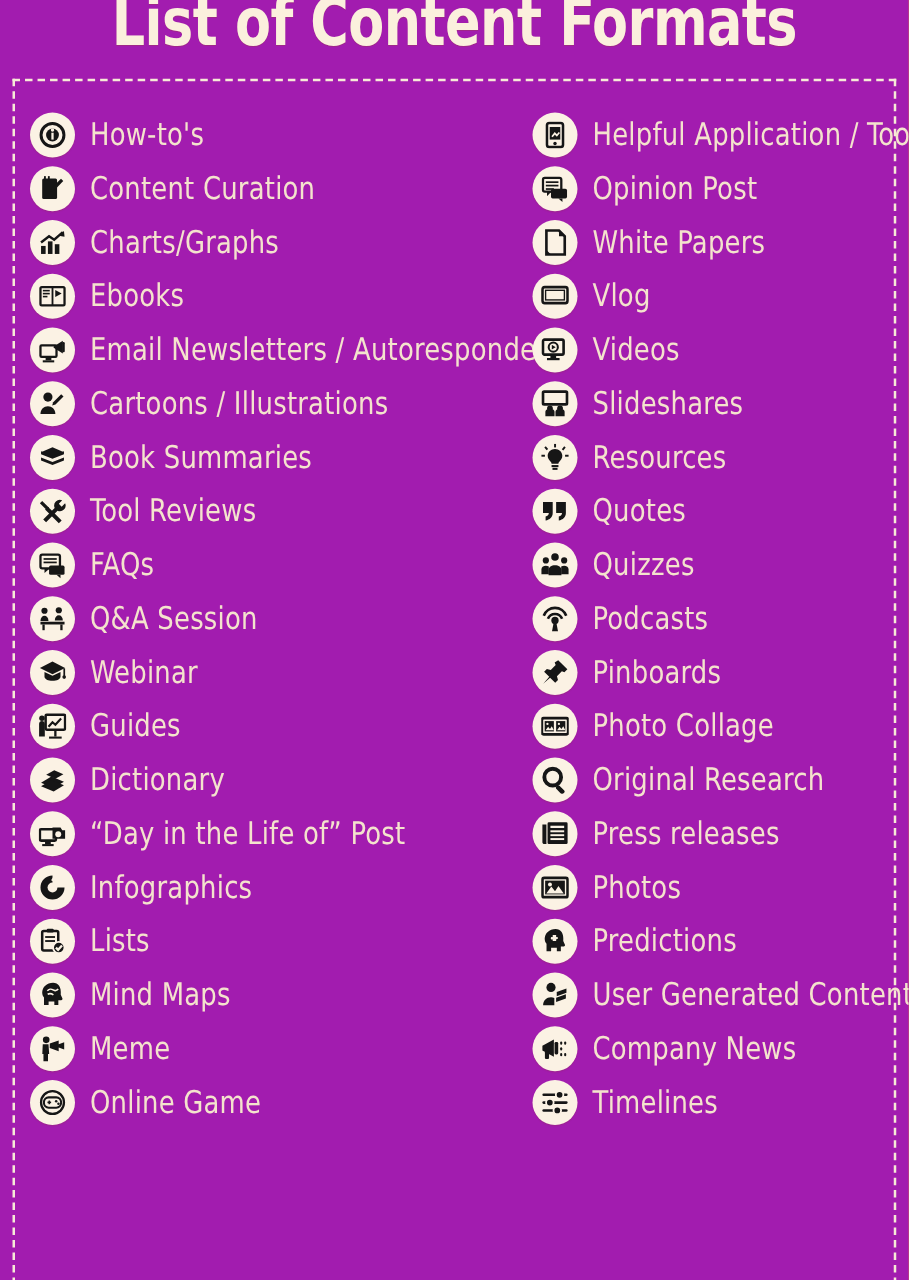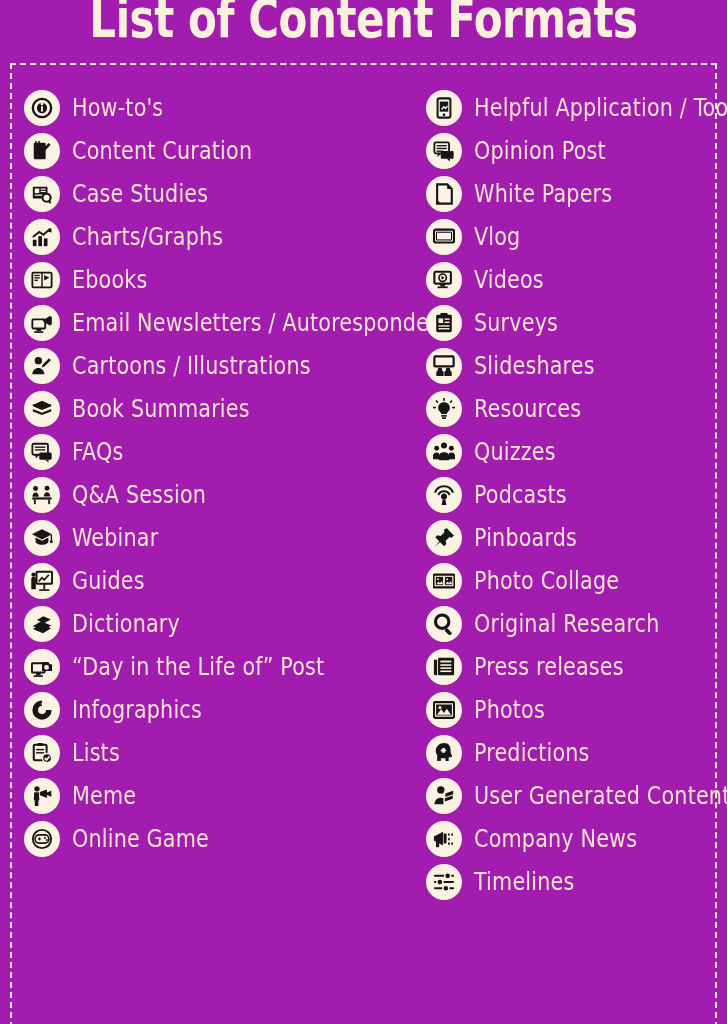--- a/index.html
+++ b/index.html
@@ -135,34 +135,20 @@
               <rect x="4.6" y="1" width="1.6" height="4"></rect>
               <rect x="8" y="1" width="1.6" height="4"></rect>
               <path d="M21.4 5.2l-2-2-8.2 8.2-1 3.2 3.2-1z"></path>
             </svg>
           </div>
           <div class="row-label">Content Curation</div>
         </div>
         <div class="row">
           <div class="icon-circle">
             <svg viewBox="0 0 24 24" xmlns="http://www.w3.org/2000/svg">
-              <rect x="2" y="4" width="16" height="13" rx="1"></rect>
-              <rect x="4" y="6" width="5" height="5" fill="#fbf2e4"></rect>
-              <rect x="10.5" y="6" width="5.5" height="1.3" fill="#fbf2e4"></rect>
-              <rect x="10.5" y="8.6" width="5.5" height="1.3" fill="#fbf2e4"></rect>
-              <rect x="4" y="12.6" width="12" height="1.3" fill="#fbf2e4"></rect>
-              <circle cx="17" cy="16" r="4.4" fill="#fbf2e4" stroke="#161616" stroke-width="2.2"></circle>
-              <rect x="19.6" y="18.4" width="4" height="2.3" rx="1" transform="rotate(45 19.6 18.4)"></rect>
-            </svg>
-          </div>
-          <div class="row-label">Case Studies</div>
-        </div>
-        <div class="row">
-          <div class="icon-circle">
-            <svg viewBox="0 0 24 24" xmlns="http://www.w3.org/2000/svg">
               <rect x="2" y="15" width="4" height="7"></rect>
               <rect x="8" y="11" width="4" height="11"></rect>
               <rect x="14" y="13.5" width="4" height="8.5"></rect>
               <path d="M2 12 L9 6.5 L13.5 9.5 L21 3" fill="none" stroke="#161616" stroke-width="2.1"></path>
               <path d="M22 2l.5 5-5-1z"></path>
             </svg>
           </div>
           <div class="row-label">Charts/Graphs</div>
         </div>
         <div class="row">
@@ -202,20 +188,30 @@
         </div>
         <div class="row">
           <div class="icon-circle">
             <svg viewBox="0 0 24 24" xmlns="http://www.w3.org/2000/svg">
               <path d="M12 3l10 4.5-10 4-10-4z"></path>
               <path d="M12 10.5l10-4v2.6l-10 4-10-4V6.5z"></path>
               <path d="M12 16l10-4v2.6l-10 4-10-4V12z"></path>
             </svg>
           </div>
           <div class="row-label">Book Summaries</div>
+        </div>
+        <div class="row">
+          <div class="icon-circle">
+            <svg viewBox="0 0 24 24" xmlns="http://www.w3.org/2000/svg">
+              <path d="M3 3l6 6-2 2-6-6z"></path>
+              <path d="M8 8l12 12-2.5 2.5L5.5 10.5z"></path>
+              <path d="M20.5 2.5a5 5 0 0 0-6.6 6.6l-10 10 2.5 2.5 10-10a5 5 0 0 0 6.6-6.6l-3 3-2.5-2.5z"></path>
+            </svg>
+          </div>
+          <div class="row-label">Tool Reviews</div>
         </div>
         <div class="row">
           <div class="icon-circle">
             <svg viewBox="0 0 24 24" xmlns="http://www.w3.org/2000/svg">
               <rect x="1.5" y="3" width="17" height="12" rx="1.6" fill="none" stroke="#161616" stroke-width="2"></rect>
               <path d="M5 15l0 4 4.5-4z"></path>
               <rect x="4.2" y="6" width="11.5" height="1.5"></rect>
               <rect x="4.2" y="9" width="11.5" height="1.5"></rect>
               <rect x="9" y="12.5" width="13.5" height="8" rx="1.4"></rect>
               <path d="M19 20.5l0 3-3.5-3z"></path>
@@ -303,20 +299,30 @@
               <rect x="5.6" y="11" width="8.6" height="1.6"></rect>
               <circle cx="17.5" cy="17.5" r="5" stroke="#fbf2e4" stroke-width="1.6"></circle>
               <path d="M15 17.6l1.9 1.9 3.4-3.8" fill="none" stroke="#fbf2e4" stroke-width="2"></path>
             </svg>
           </div>
           <div class="row-label">Lists</div>
         </div>
         <div class="row">
           <div class="icon-circle">
             <svg viewBox="0 0 24 24" xmlns="http://www.w3.org/2000/svg">
+              <path d="M12.5 1.2C7 1.2 3 5 3 9.9c0 2 .7 3.3 1.6 4.3v6.6h4v-3.2h5v3.2h3.5v-4.3h2.4c1 0 1.5-.8 1.1-1.7l-1.4-3C19.9 4.6 17 1.2 12.5 1.2z"></path>
+              <path d="M7.5 8.4c1.2-1.6 3.4-1.9 5-.8 1.4 1 3.6.6 4.4-.9" fill="none" stroke="#fbf2e4" stroke-width="1.4"></path>
+              <path d="M7.8 11.3c1.8-.9 3.6-.4 5 .6" fill="none" stroke="#fbf2e4" stroke-width="1.4"></path>
+            </svg>
+          </div>
+          <div class="row-label">Mind Maps</div>
+        </div>
+        <div class="row">
+          <div class="icon-circle">
+            <svg viewBox="0 0 24 24" xmlns="http://www.w3.org/2000/svg">
               <circle cx="6.5" cy="4.2" r="2.9"></circle>
               <path d="M3.5 8h5l.6 8.5h-1V23h-4v-6.5h-1z"></path>
               <path d="M9.6 7.5l7.8-2.6v3.2l4.8-1.8v6.4l-4.8-1.8v3.2L9.6 11.3z"></path>
             </svg>
           </div>
           <div class="row-label">Meme</div>
         </div>
         <div class="row">
           <div class="icon-circle">
             <svg viewBox="0 0 24 24" xmlns="http://www.w3.org/2000/svg">
@@ -380,34 +386,20 @@
           <div class="icon-circle">
             <svg viewBox="0 0 24 24" xmlns="http://www.w3.org/2000/svg">
               <rect x="1.5" y="3" width="18" height="13" rx="1.4" fill="none" stroke="#161616" stroke-width="2.3"></rect>
               <circle cx="10.5" cy="9.5" r="4" fill="none" stroke="#161616" stroke-width="1.8"></circle>
               <path d="M9.2 7.4l3.4 2.1-3.4 2.1z"></path>
               <rect x="8" y="16" width="5" height="3"></rect>
               <rect x="5" y="19" width="11" height="1.9"></rect>
             </svg>
           </div>
           <div class="row-label">Videos</div>
-        </div>
-        <div class="row">
-          <div class="icon-circle">
-            <svg viewBox="0 0 24 24" xmlns="http://www.w3.org/2000/svg">
-              <rect x="3.5" y="3" width="17" height="19" rx="1.6"></rect>
-              <rect x="8" y="1" width="8" height="3.6" rx="1"></rect>
-              <rect x="6" y="7" width="5" height="5" fill="#fbf2e4"></rect>
-              <rect x="12.5" y="7" width="5.5" height="1.5" fill="#fbf2e4"></rect>
-              <rect x="12.5" y="10.5" width="5.5" height="1.5" fill="#fbf2e4"></rect>
-              <rect x="6" y="14.5" width="12" height="1.5" fill="#fbf2e4"></rect>
-              <rect x="6" y="17.5" width="12" height="1.5" fill="#fbf2e4"></rect>
-            </svg>
-          </div>
-          <div class="row-label">Surveys</div>
         </div>
         <div class="row">
           <div class="icon-circle">
             <svg viewBox="0 0 24 24" xmlns="http://www.w3.org/2000/svg">
               <rect x="1.5" y="1.5" width="21" height="11" rx="1" fill="none" stroke="#161616" stroke-width="2.4"></rect>
               <rect x="4" y="4" width="16" height="6" fill="#fbf2e4"></rect>
               <circle cx="7.6" cy="16" r="2.5"></circle>
               <path d="M3.6 23v-4c0-1.6 1.8-2.6 4-2.6s4 1 4 2.6v4z"></path>
               <circle cx="16.4" cy="16" r="2.5"></circle>
               <path d="M12.4 23v-4c0-1.6 1.8-2.6 4-2.6s4 1 4 2.6v4z"></path>
@@ -426,20 +418,29 @@
               <rect x="18.8" y="2.4" width="1.7" height="3.2" transform="rotate(40 19.6 4)"></rect>
               <rect x="0" y="9.6" width="3.2" height="1.7"></rect>
               <rect x="20.8" y="9.6" width="3.2" height="1.7"></rect>
             </svg>
           </div>
           <div class="row-label">Resources</div>
         </div>
         <div class="row">
           <div class="icon-circle">
             <svg viewBox="0 0 24 24" xmlns="http://www.w3.org/2000/svg">
+              <path d="M1.5 4h8.5v9.5c0 3.5-2.6 6-6.2 6.5v-3.4c1.8-.5 2.8-1.6 2.8-3.1H1.5z"></path>
+              <path d="M13 4h8.5v9.5c0 3.5-2.6 6-6.2 6.5v-3.4c1.8-.5 2.8-1.6 2.8-3.1H13z"></path>
+            </svg>
+          </div>
+          <div class="row-label">Quotes</div>
+        </div>
+        <div class="row">
+          <div class="icon-circle">
+            <svg viewBox="0 0 24 24" xmlns="http://www.w3.org/2000/svg">
               <circle cx="12" cy="5" r="3.3"></circle>
               <path d="M6.4 21v-4.6c0-2.6 2.5-4.2 5.6-4.2s5.6 1.6 5.6 4.2V21z"></path>
               <circle cx="4" cy="8" r="2.7"></circle>
               <path d="M0 20v-4c0-2.1 1.9-3.4 4-3.4 1 0 1.9.3 2.6.8V20z"></path>
               <circle cx="20" cy="8" r="2.7"></circle>
               <path d="M24 20v-4c0-2.1-1.9-3.4-4-3.4-1 0-1.9.3-2.6.8V20z"></path>
             </svg>
           </div>
           <div class="row-label">Quizzes</div>
         </div>

